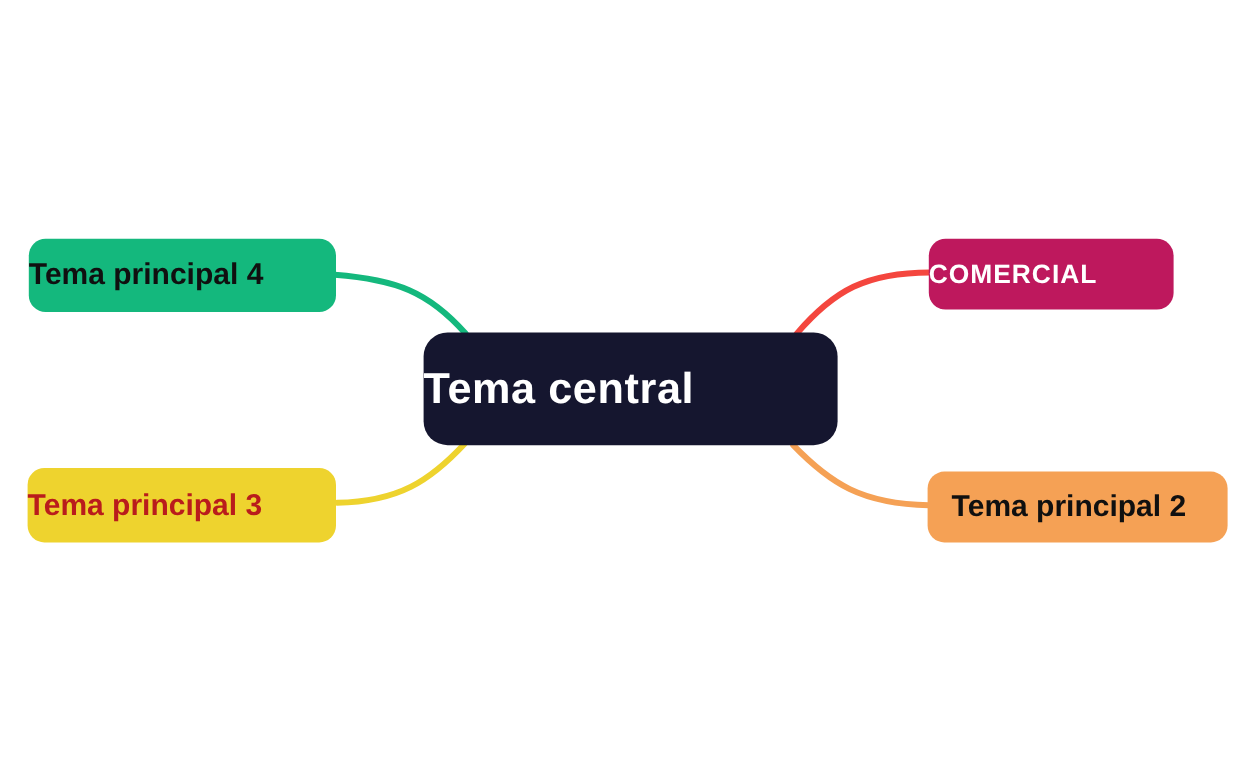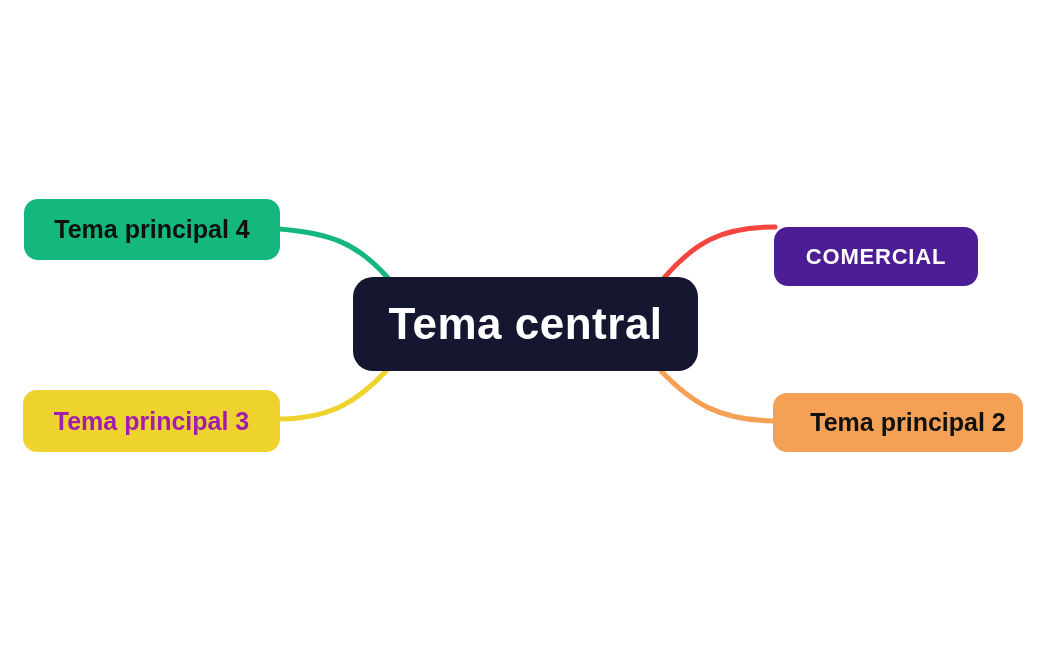--- a/index.html
+++ b/index.html
@@ -20,35 +20,35 @@
     top: 0;
     width: 1050px;
     height: 650px;
     z-index: 0;
     pointer-events: none;
   }
   .node {
     position: absolute;
     display: flex;
     align-items: center;
-    justify-content: center;
+    justify-content: flex-start;
     box-sizing: border-box;
     z-index: 1;
     font-weight: 700;
     text-align: center;
     cursor: pointer;
     user-select: none;
   }
   .node-central {
     left: 353px;
     top: 277px;
     width: 345px;
     height: 94px;
     border-radius: 20px;
-    font-size: 44px;
+    font-size: 36px;
     letter-spacing: 0.5px;
   }
   .node-branch {
     border-radius: 14px;
     font-size: 25px;
   }
   .node-top-left {
     left: 24px;
     top: 199px;
     width: 256px;
@@ -91,25 +91,25 @@
   </svg>
 
   <div class="node node-central" style="background-color: rgb(21, 22, 47); color: rgb(255, 255, 255);">
     <span class="node-label">Tema central</span>
   </div>
 
   <div class="node node-branch node-top-left" style="background-color: rgb(20, 184, 125); color: rgb(16, 16, 16);">
     <span class="node-label">Tema principal 4</span>
   </div>
 
-  <div class="node node-branch node-top-right" style="background-color: #4c1d95; color: rgb(255, 255, 255); margin-top: 28px;">
+  <div class="node node-branch node-top-right" style="background-color: #be185d; color: rgb(255, 255, 255);">
     <span class="node-label">COMERCIAL</span>
   </div>
 
-  <div class="node node-branch node-bottom-left" style="background-color: rgb(238, 211, 46); color: #a21caf;">
+  <div class="node node-branch node-bottom-left" style="background-color: rgb(238, 211, 46); color: #b91c1c;">
     <span class="node-label">Tema principal 3</span>
   </div>
 
   <div class="node node-branch node-bottom-right" style="background-color: rgb(245, 161, 85); color: rgb(16, 16, 16); padding-left: 20px;">
     <span class="node-label">Tema principal 2</span>
   </div>
 
 </div>
 
 </body></html>

